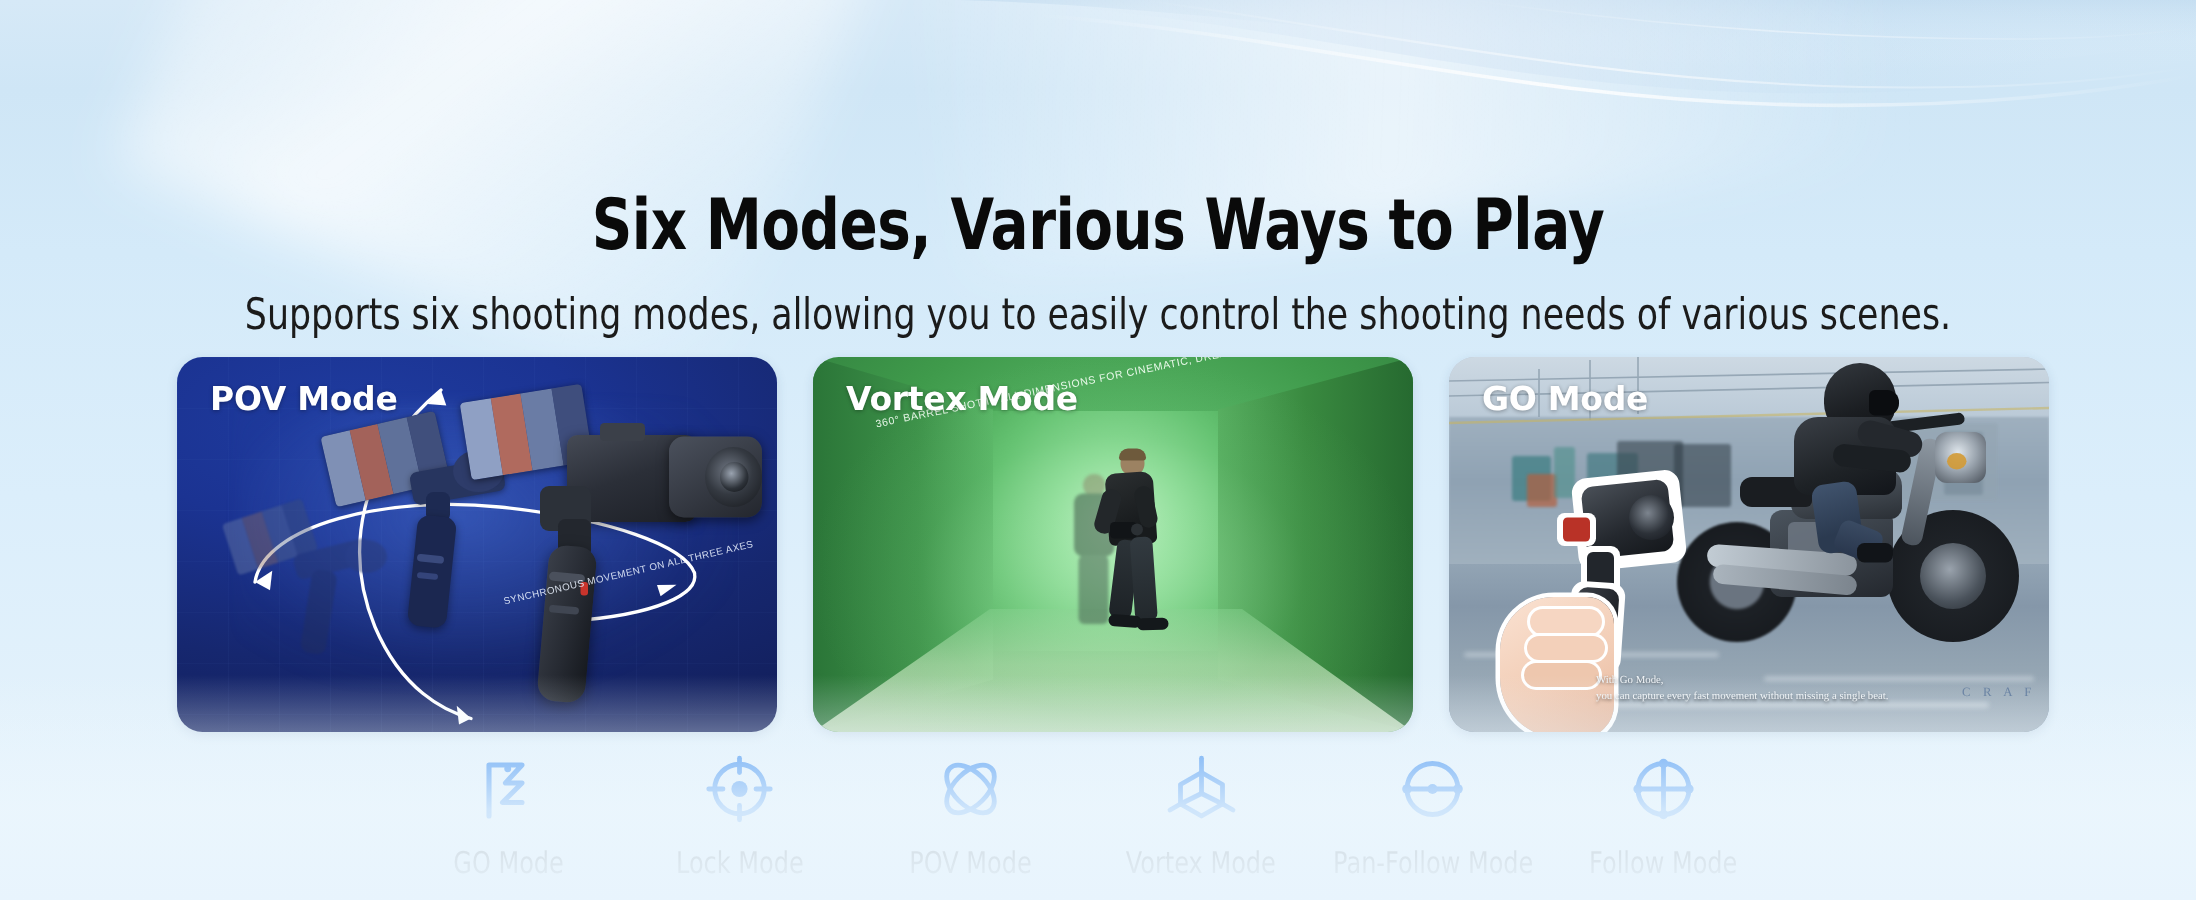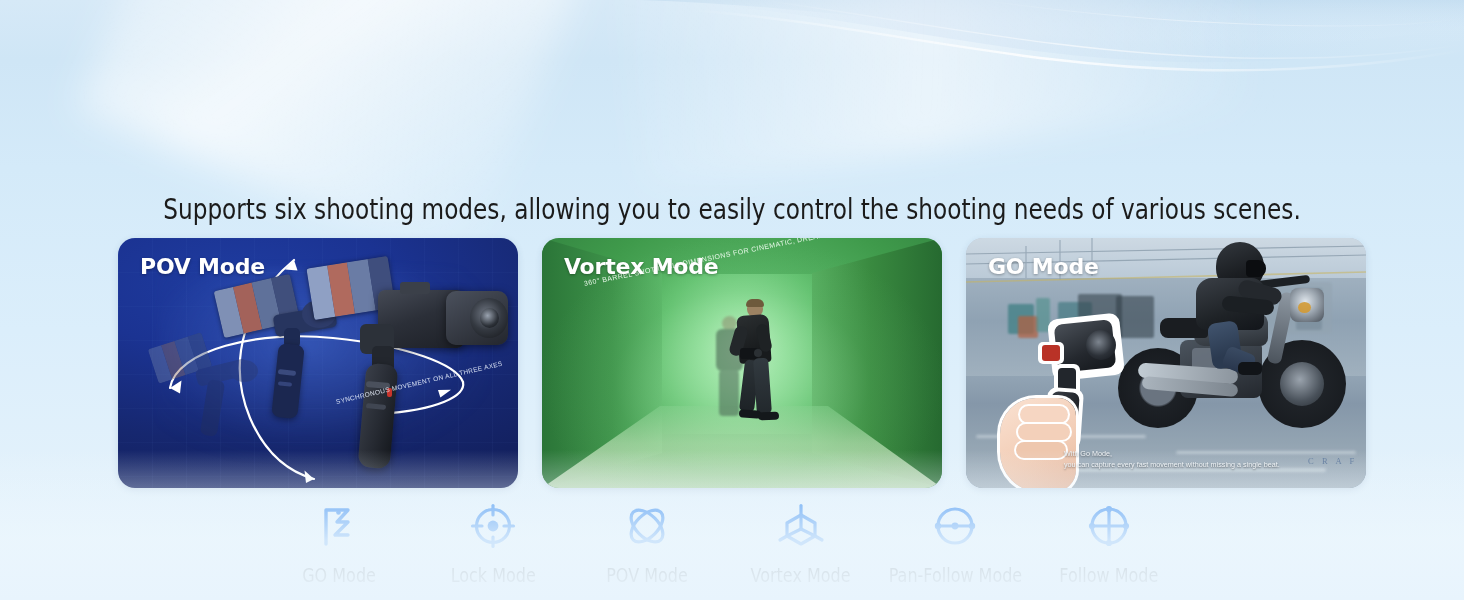--- a/index.html
+++ b/index.html
@@ -231,21 +231,21 @@
   .go-road-streak {
     position:absolute; height:3px; border-radius:2px;
     background: rgba(235,241,246,0.45);
     filter: blur(1.6px);
   }
   .moto { position:absolute; }
   .go-hand { position:absolute; }
   .go-caption {
     position:absolute;
     left: 98px; bottom: 18px;
-    font-family:Liberation Sans, sans-serif;
+    font-family:Liberation Serif, serif;
     font-size: 7.2px;
     line-height: 11px;
     color: #f1f5f8;
     text-shadow: 0 1px 2px rgba(0,0,0,0.5);
     z-index: 8;
     white-space: nowrap;
   }
   .go-watermark {
     position:absolute;
     right: 6px; bottom: 22px;
@@ -317,20 +317,23 @@
       <path d="M640,0 C830,6 980,36 1160,44 C1290,50 1390,40 1464,26 L1464,0 Z" fill="url(#wv3)"></path>
       <path d="M700,4 C860,16 1000,58 1180,62 C1300,64 1400,52 1464,40 L1464,0 L700,0 Z" fill="url(#wv1)" opacity="0.55"></path>
       <path d="M690,10 C870,24 1010,66 1200,70 C1320,72 1410,60 1464,50" fill="none" stroke="url(#wv2)" stroke-width="2.4"></path>
       <path d="M760,0 C900,18 1060,54 1240,58 C1350,60 1420,52 1464,44" fill="none" stroke="url(#wv2)" stroke-width="1.4" opacity="0.7"></path>
       <path d="M980,0 C1080,14 1200,26 1340,26 C1400,26 1440,22 1464,18" fill="none" stroke="url(#wv2)" stroke-width="1.1" opacity="0.5"></path>
     </svg>
   </div>
   <div class="glow-streak streak-a"></div>
   <div class="glow-streak streak-b"></div>
 
+  <div class="heading-wrap">
+    <h1 class="title">Six Modes, Various Ways to Play</h1>
+  </div>
   <div class="subtitle">Supports six shooting modes, allowing you to easily control the shooting needs of various scenes.</div>
 
   <div class="cards">
 
     <div class="card card-pov">
       <div class="pov-tech-lines"></div>
       <div class="pov-glow"></div>
 
       <svg class="arc-svg" width="400" height="250" viewBox="0 0 400 250" aria-hidden="true">
         <g fill="none" stroke="#ffffff" stroke-width="2.2" stroke-linecap="round">

